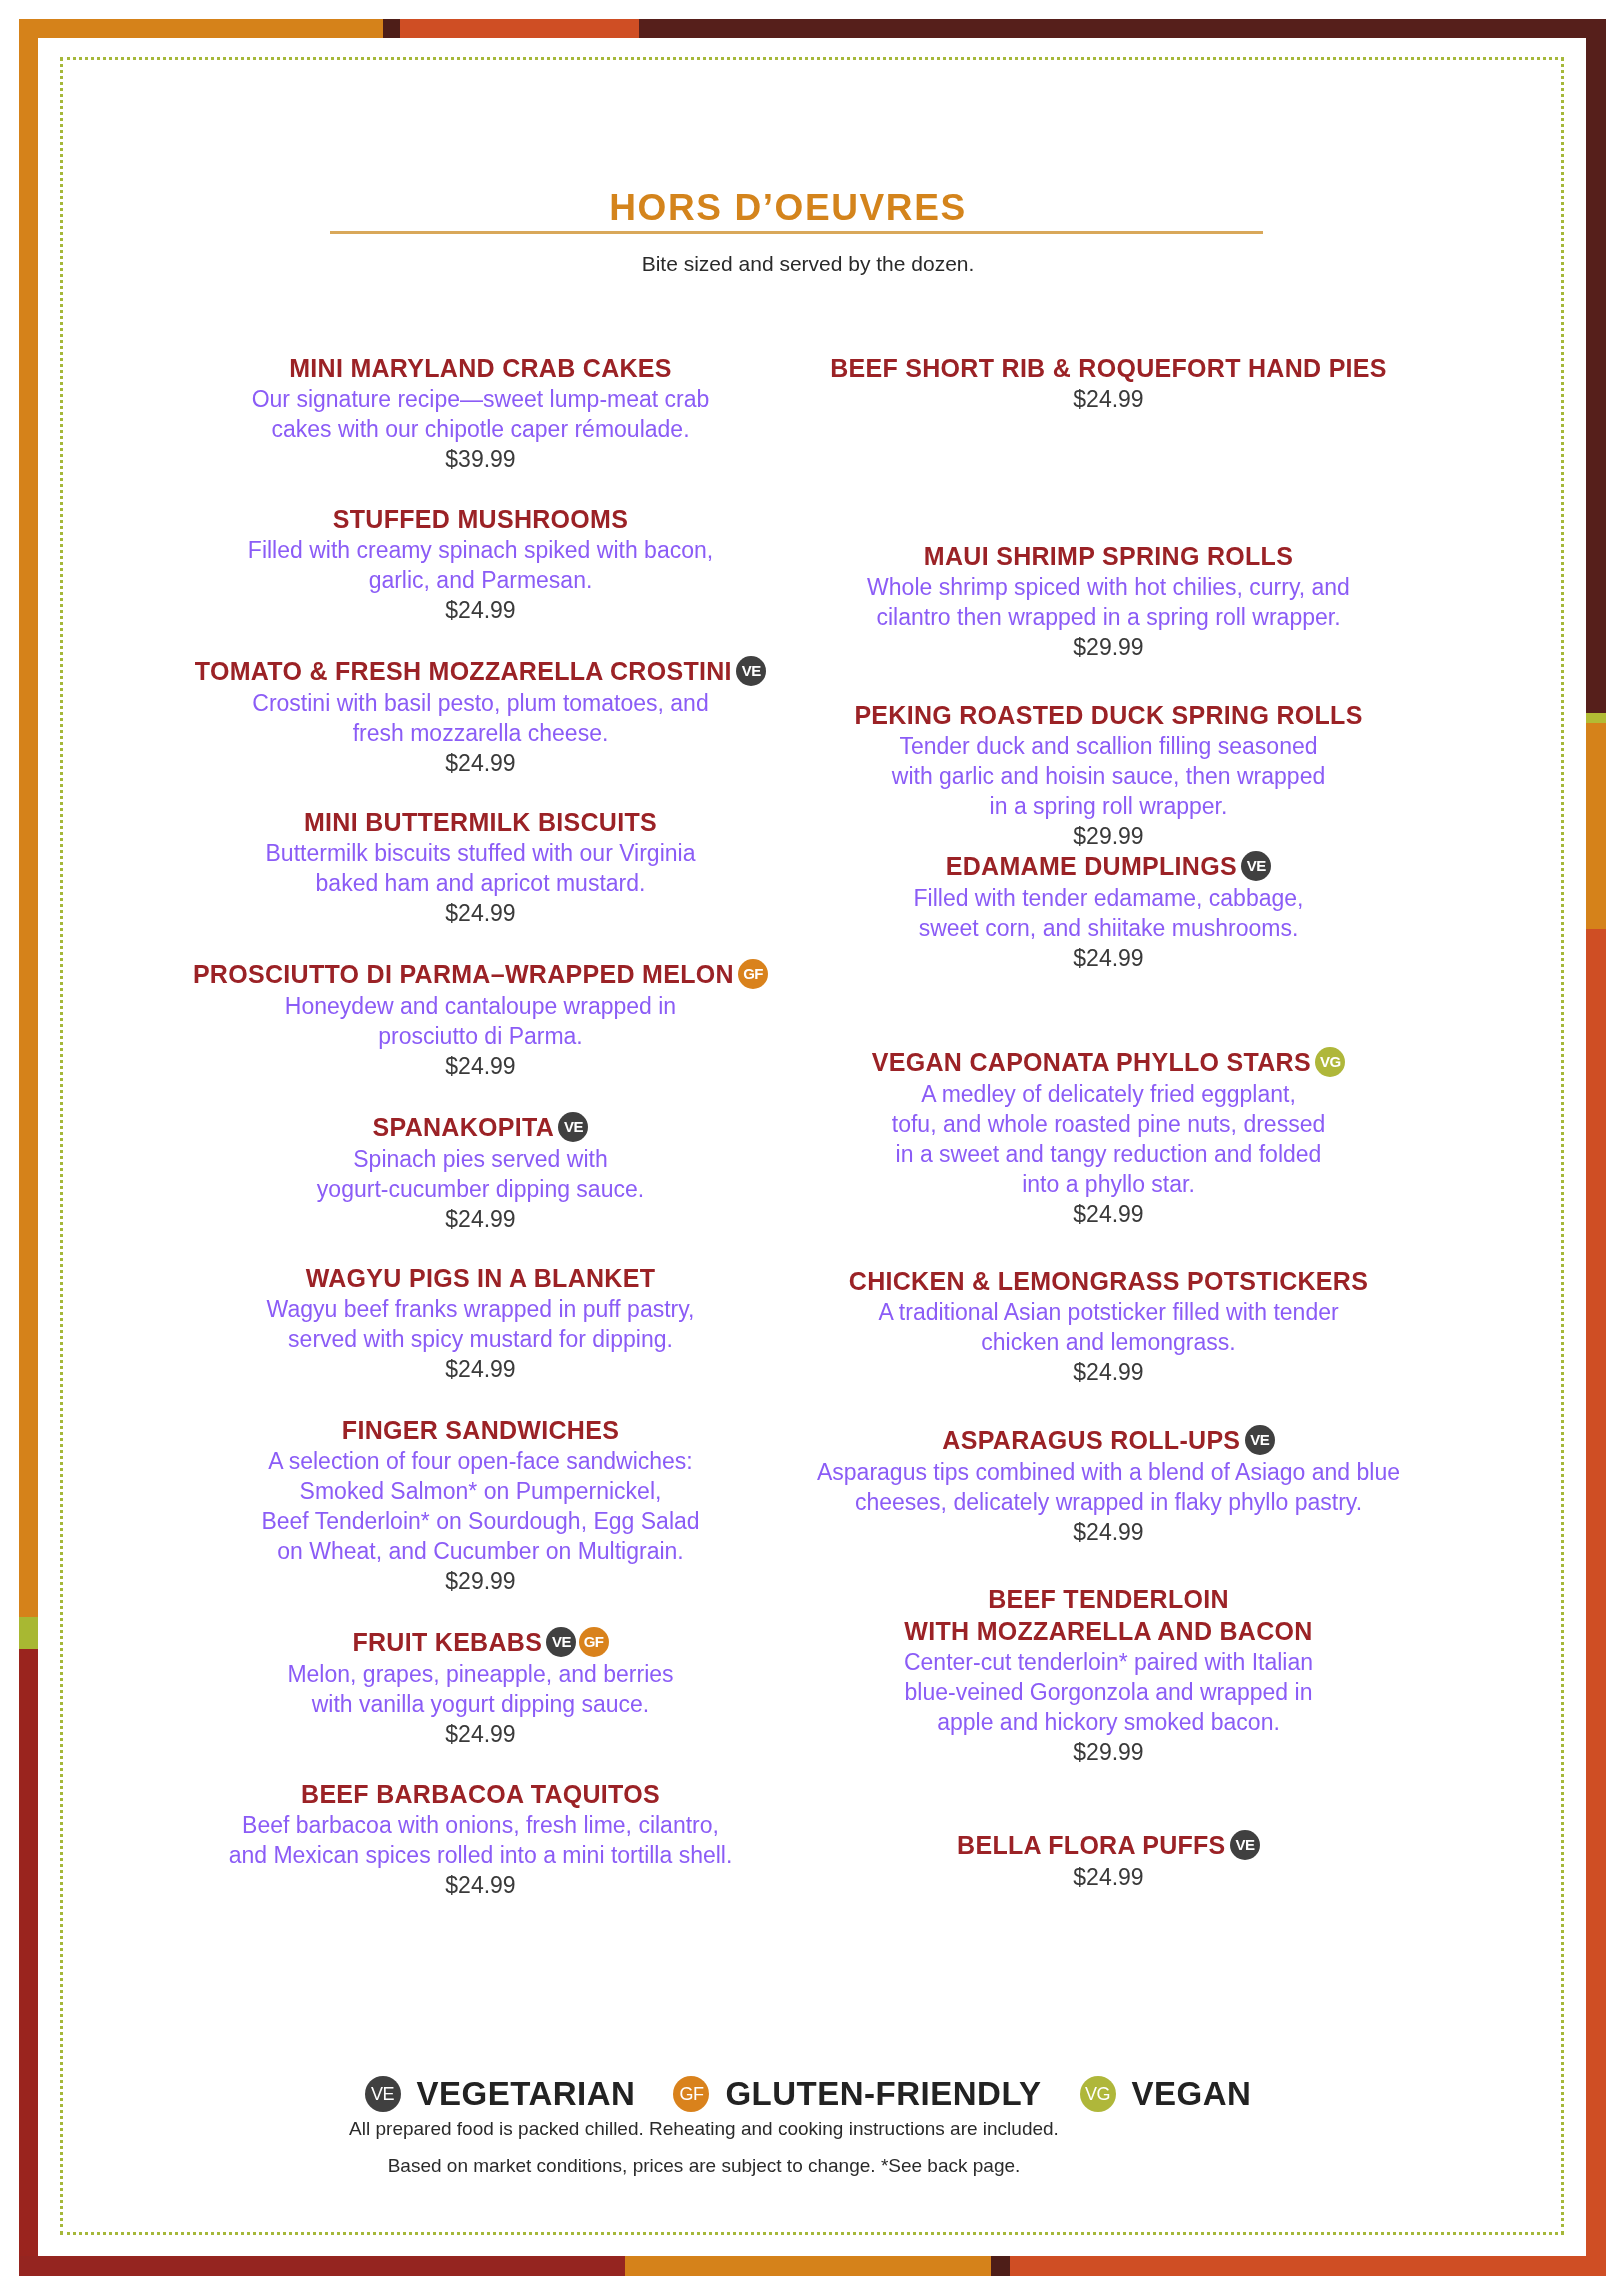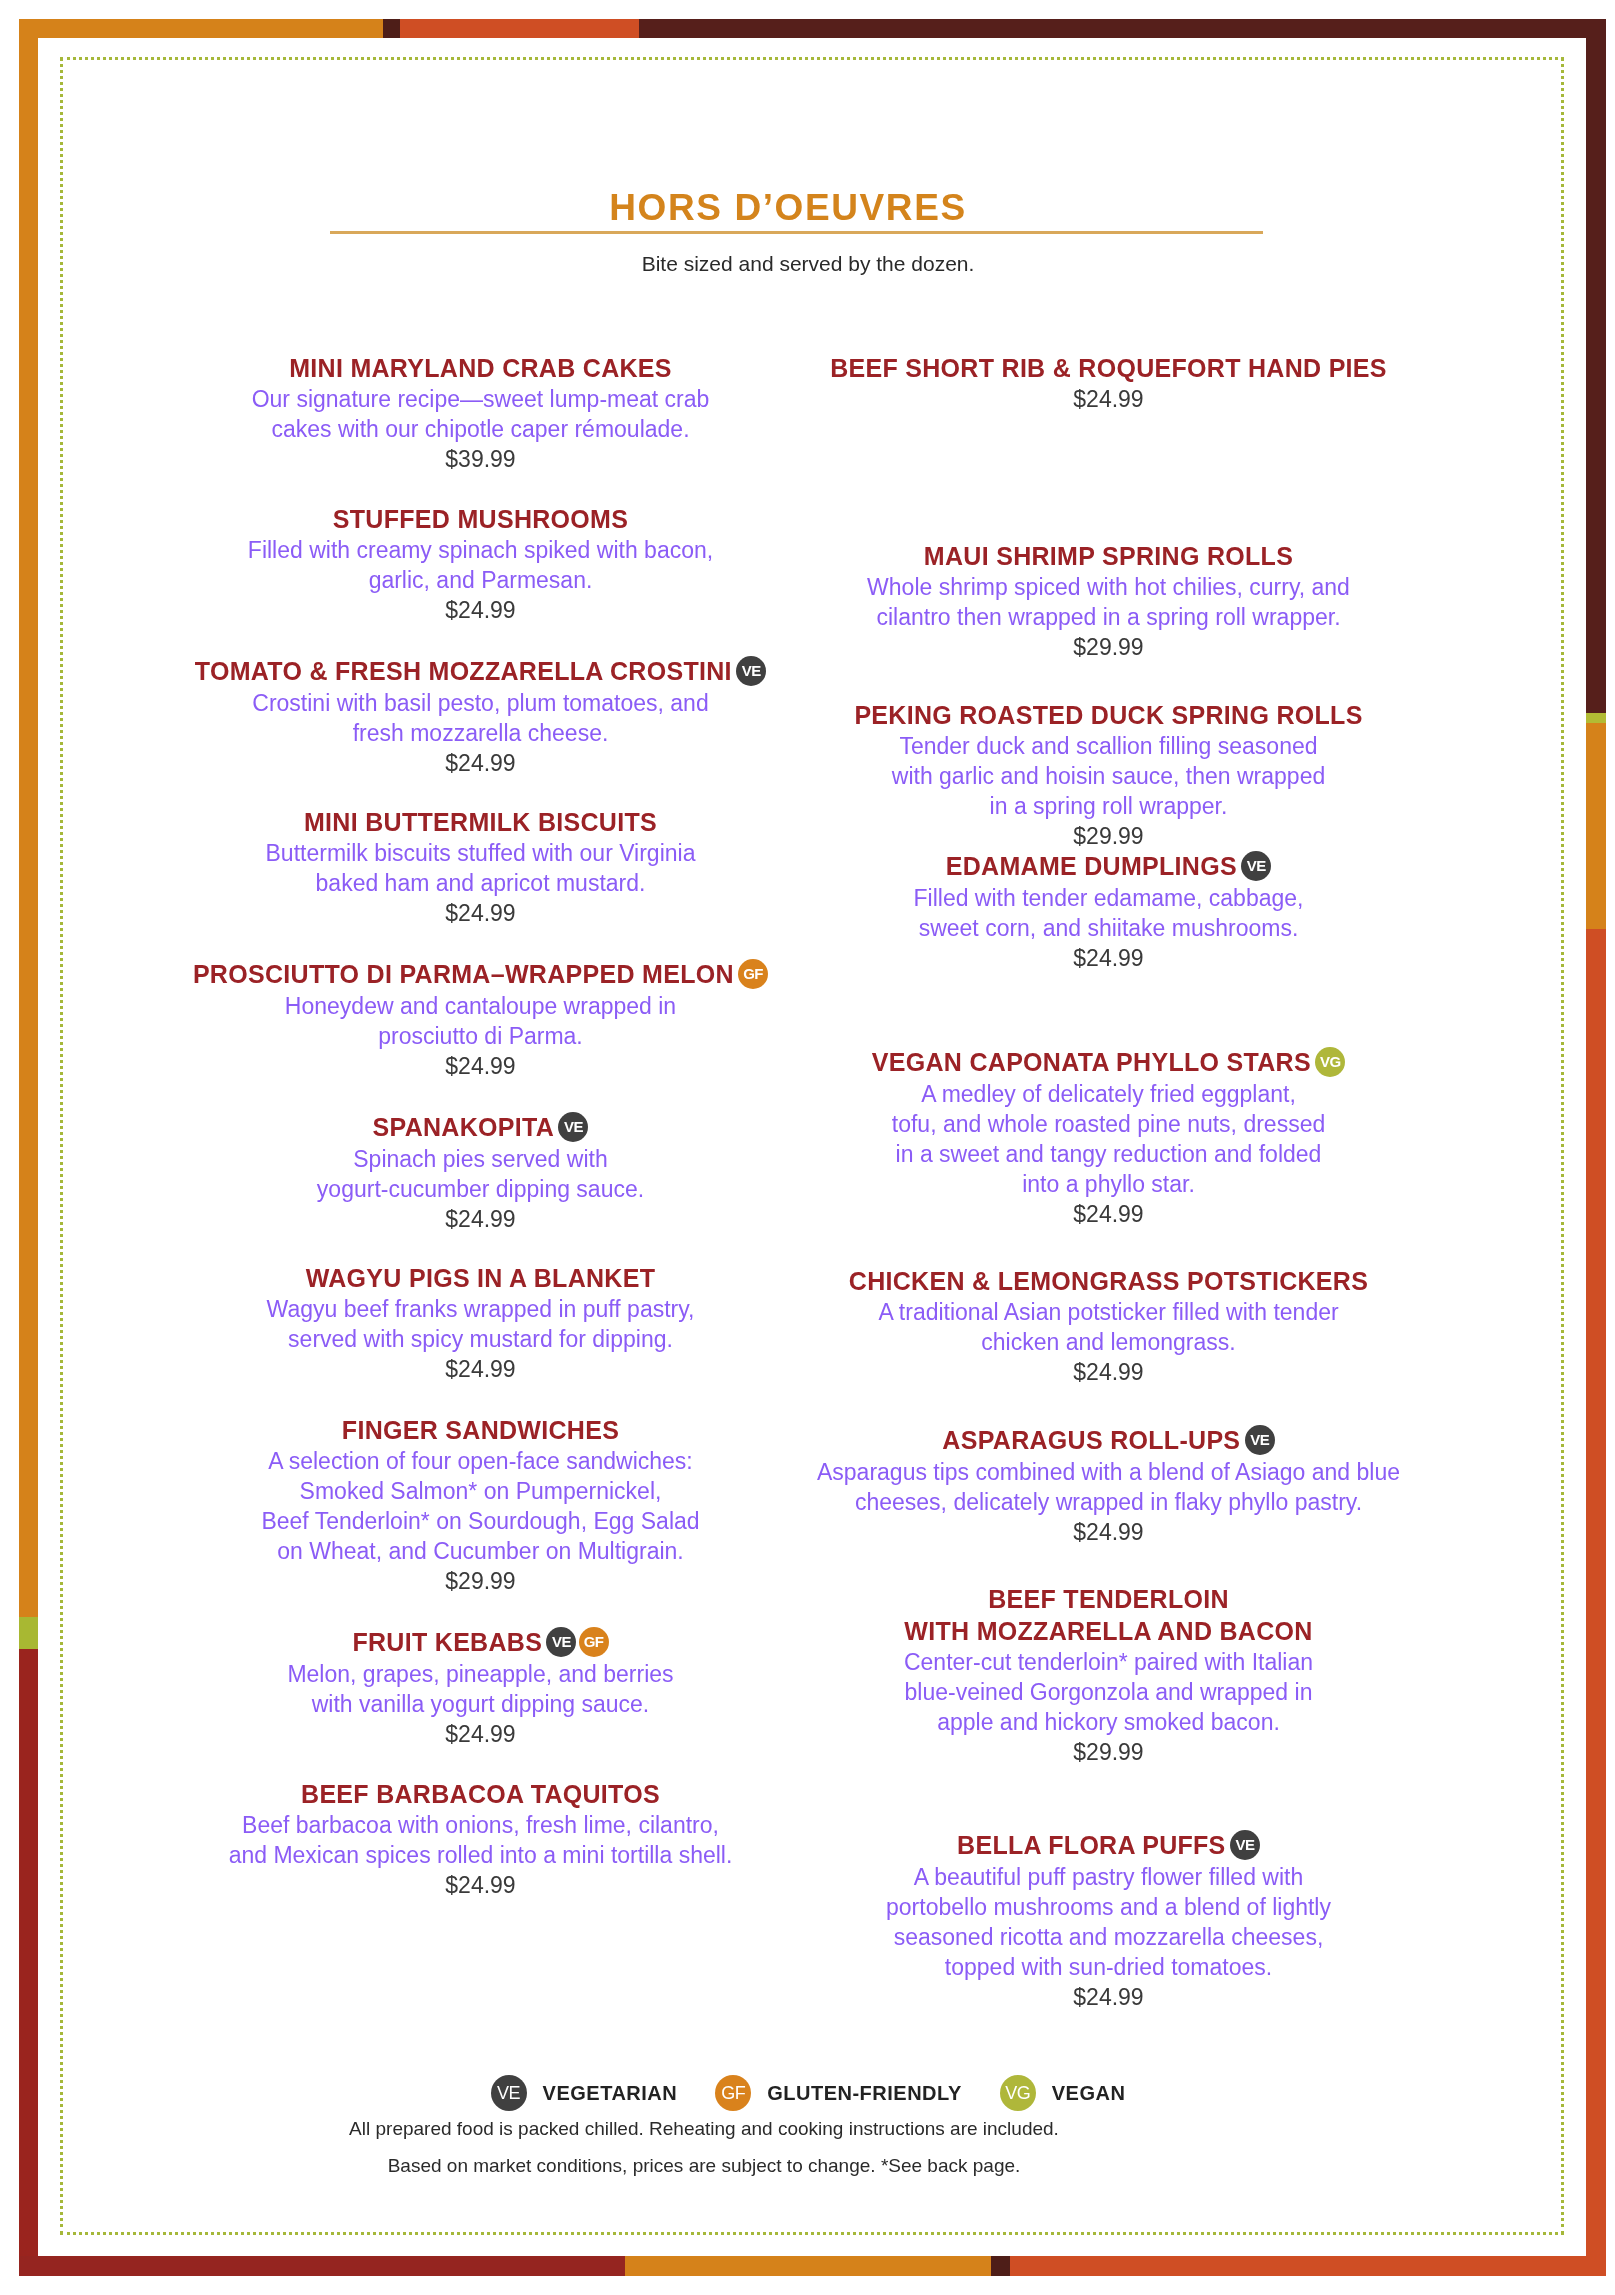--- a/index.html
+++ b/index.html
@@ -41,21 +41,21 @@
   }
   .badge.ve { background: #404040; }
   .badge.gf { background: #d9821c; }
   .badge.vg { background: #afb73a; }
   .legend {
     position: absolute; left: 0; width: 1616px; top: 2075px; text-align: center;
     display: flex; justify-content: center; align-items: center; gap: 0;
   }
   .legend-entry { display: flex; align-items: center; margin: 0 19px; }
   .legend-entry .badge { width: 36px; height: 36px; line-height: 36px; font-size: 18px; margin: 0 16px 0 0; top: 0; font-weight: normal; }
-  .legend-label { font-size: 20px; font-weight: bold; color: #222222; letter-spacing: 0.5px; }
+  .legend-label { font-size: 33px; font-weight: bold; color: #222222; letter-spacing: 0.5px; }
   .footer-line { position: absolute; left: 0; width: 1408px; text-align: center; font-size: 19px; color: #2a2a2a; }
 </style>
 </head>
 <body>
 
 <div class="band" style="left:18.6px;top:18.6px;width:365px;height:19.7px;background:#d5821a;"></div>
 <div class="band" style="left:383px;top:18.6px;width:18px;height:19.7px;background:#4e1e18;"></div>
 <div class="band" style="left:400px;top:18.6px;width:240px;height:19.7px;background:#cf4e24;"></div>
 <div class="band" style="left:639px;top:18.6px;width:967px;height:19.7px;background:#561f1b;"></div>
 
@@ -190,24 +190,20 @@
     </div>
     <div class="item right" style="top: 1583px;">
       <div class="item-name"><span>BEEF TENDERLOIN</span><br><span>WITH MOZZARELLA AND BACON</span></div>
       <div class="item-desc">Center-cut tenderloin* paired with Italian
 blue-veined Gorgonzola and wrapped in
 apple and hickory smoked bacon.</div>
       <div class="item-price">$29.99</div>
     </div>
     <div class="item right" style="top: 1805px; margin-top: 24px;">
       <div class="item-name"><span>BELLA FLORA PUFFS</span><span class="badge ve">VE</span></div>
-      <div class="item-desc">A beautiful puff pastry flower filled with
-portobello mushrooms and a blend of lightly
-seasoned ricotta and mozzarella cheeses,
-topped with sun-dried tomatoes.</div>
       <div class="item-price">$24.99</div>
     </div>
   </div>
 
 <div class="legend">
   <div class="legend-entry">
     <span class="badge ve">VE</span>
     <span class="legend-label">VEGETARIAN</span>
   </div>
   <div class="legend-entry">

